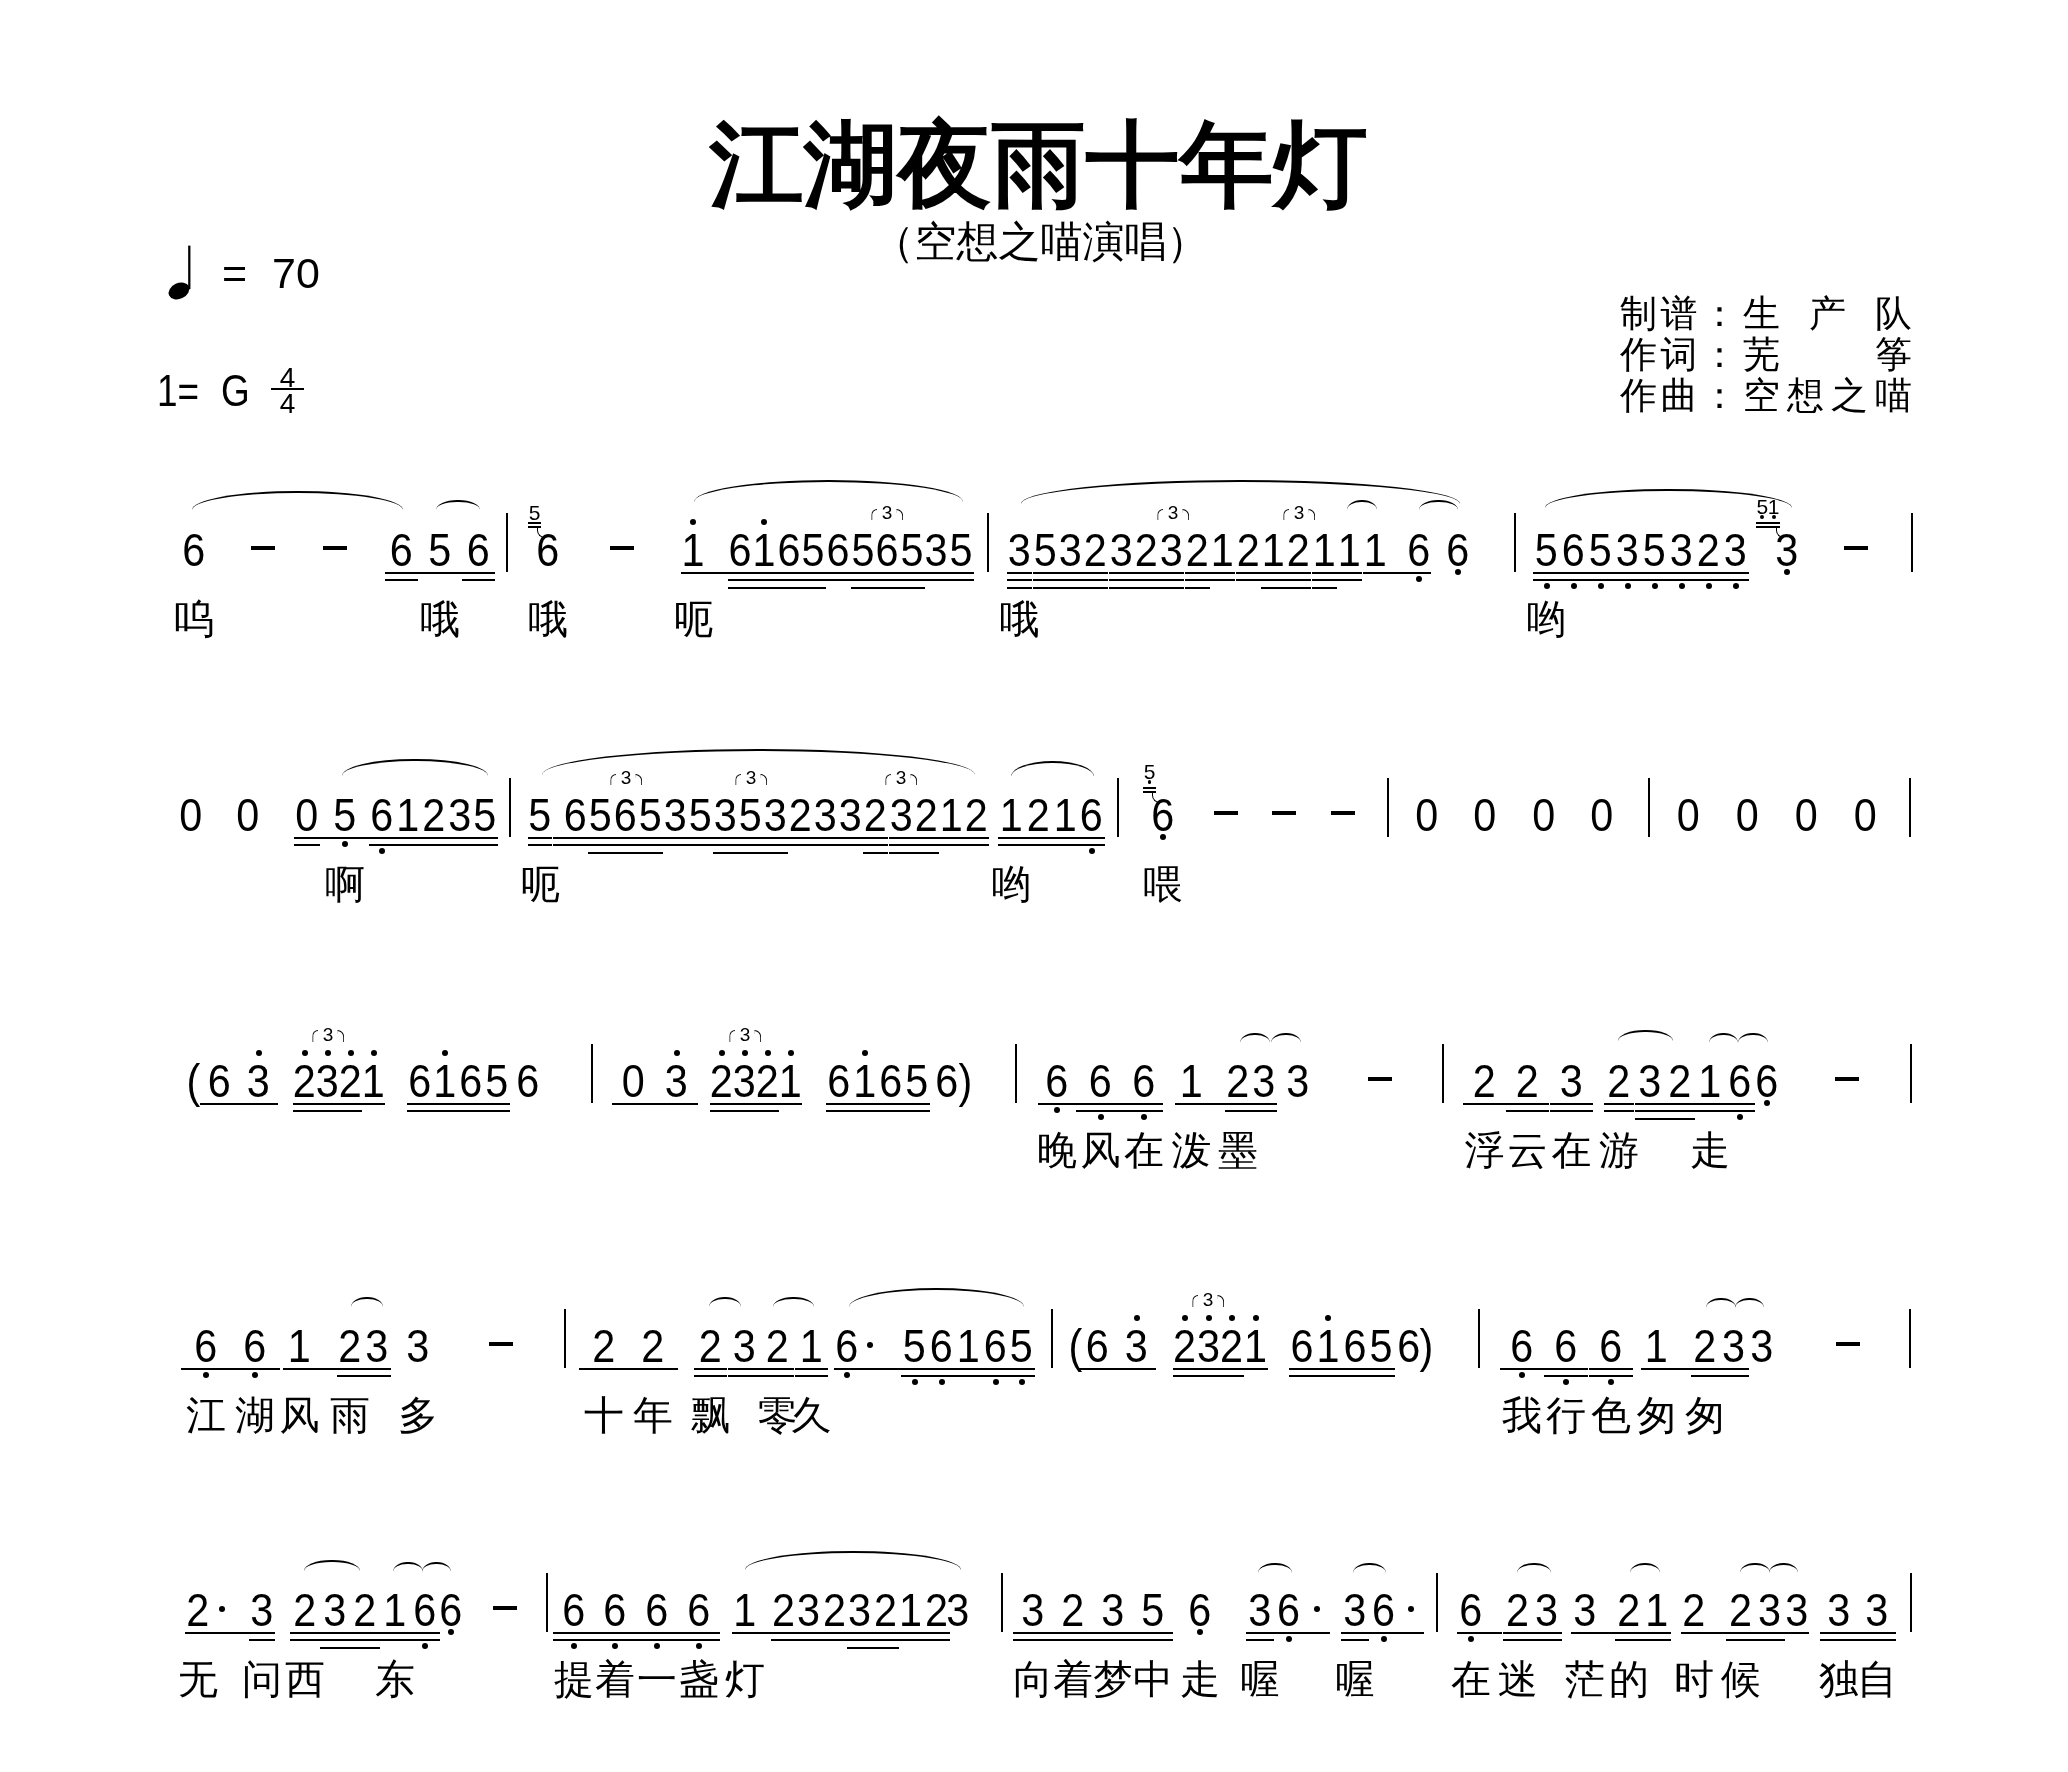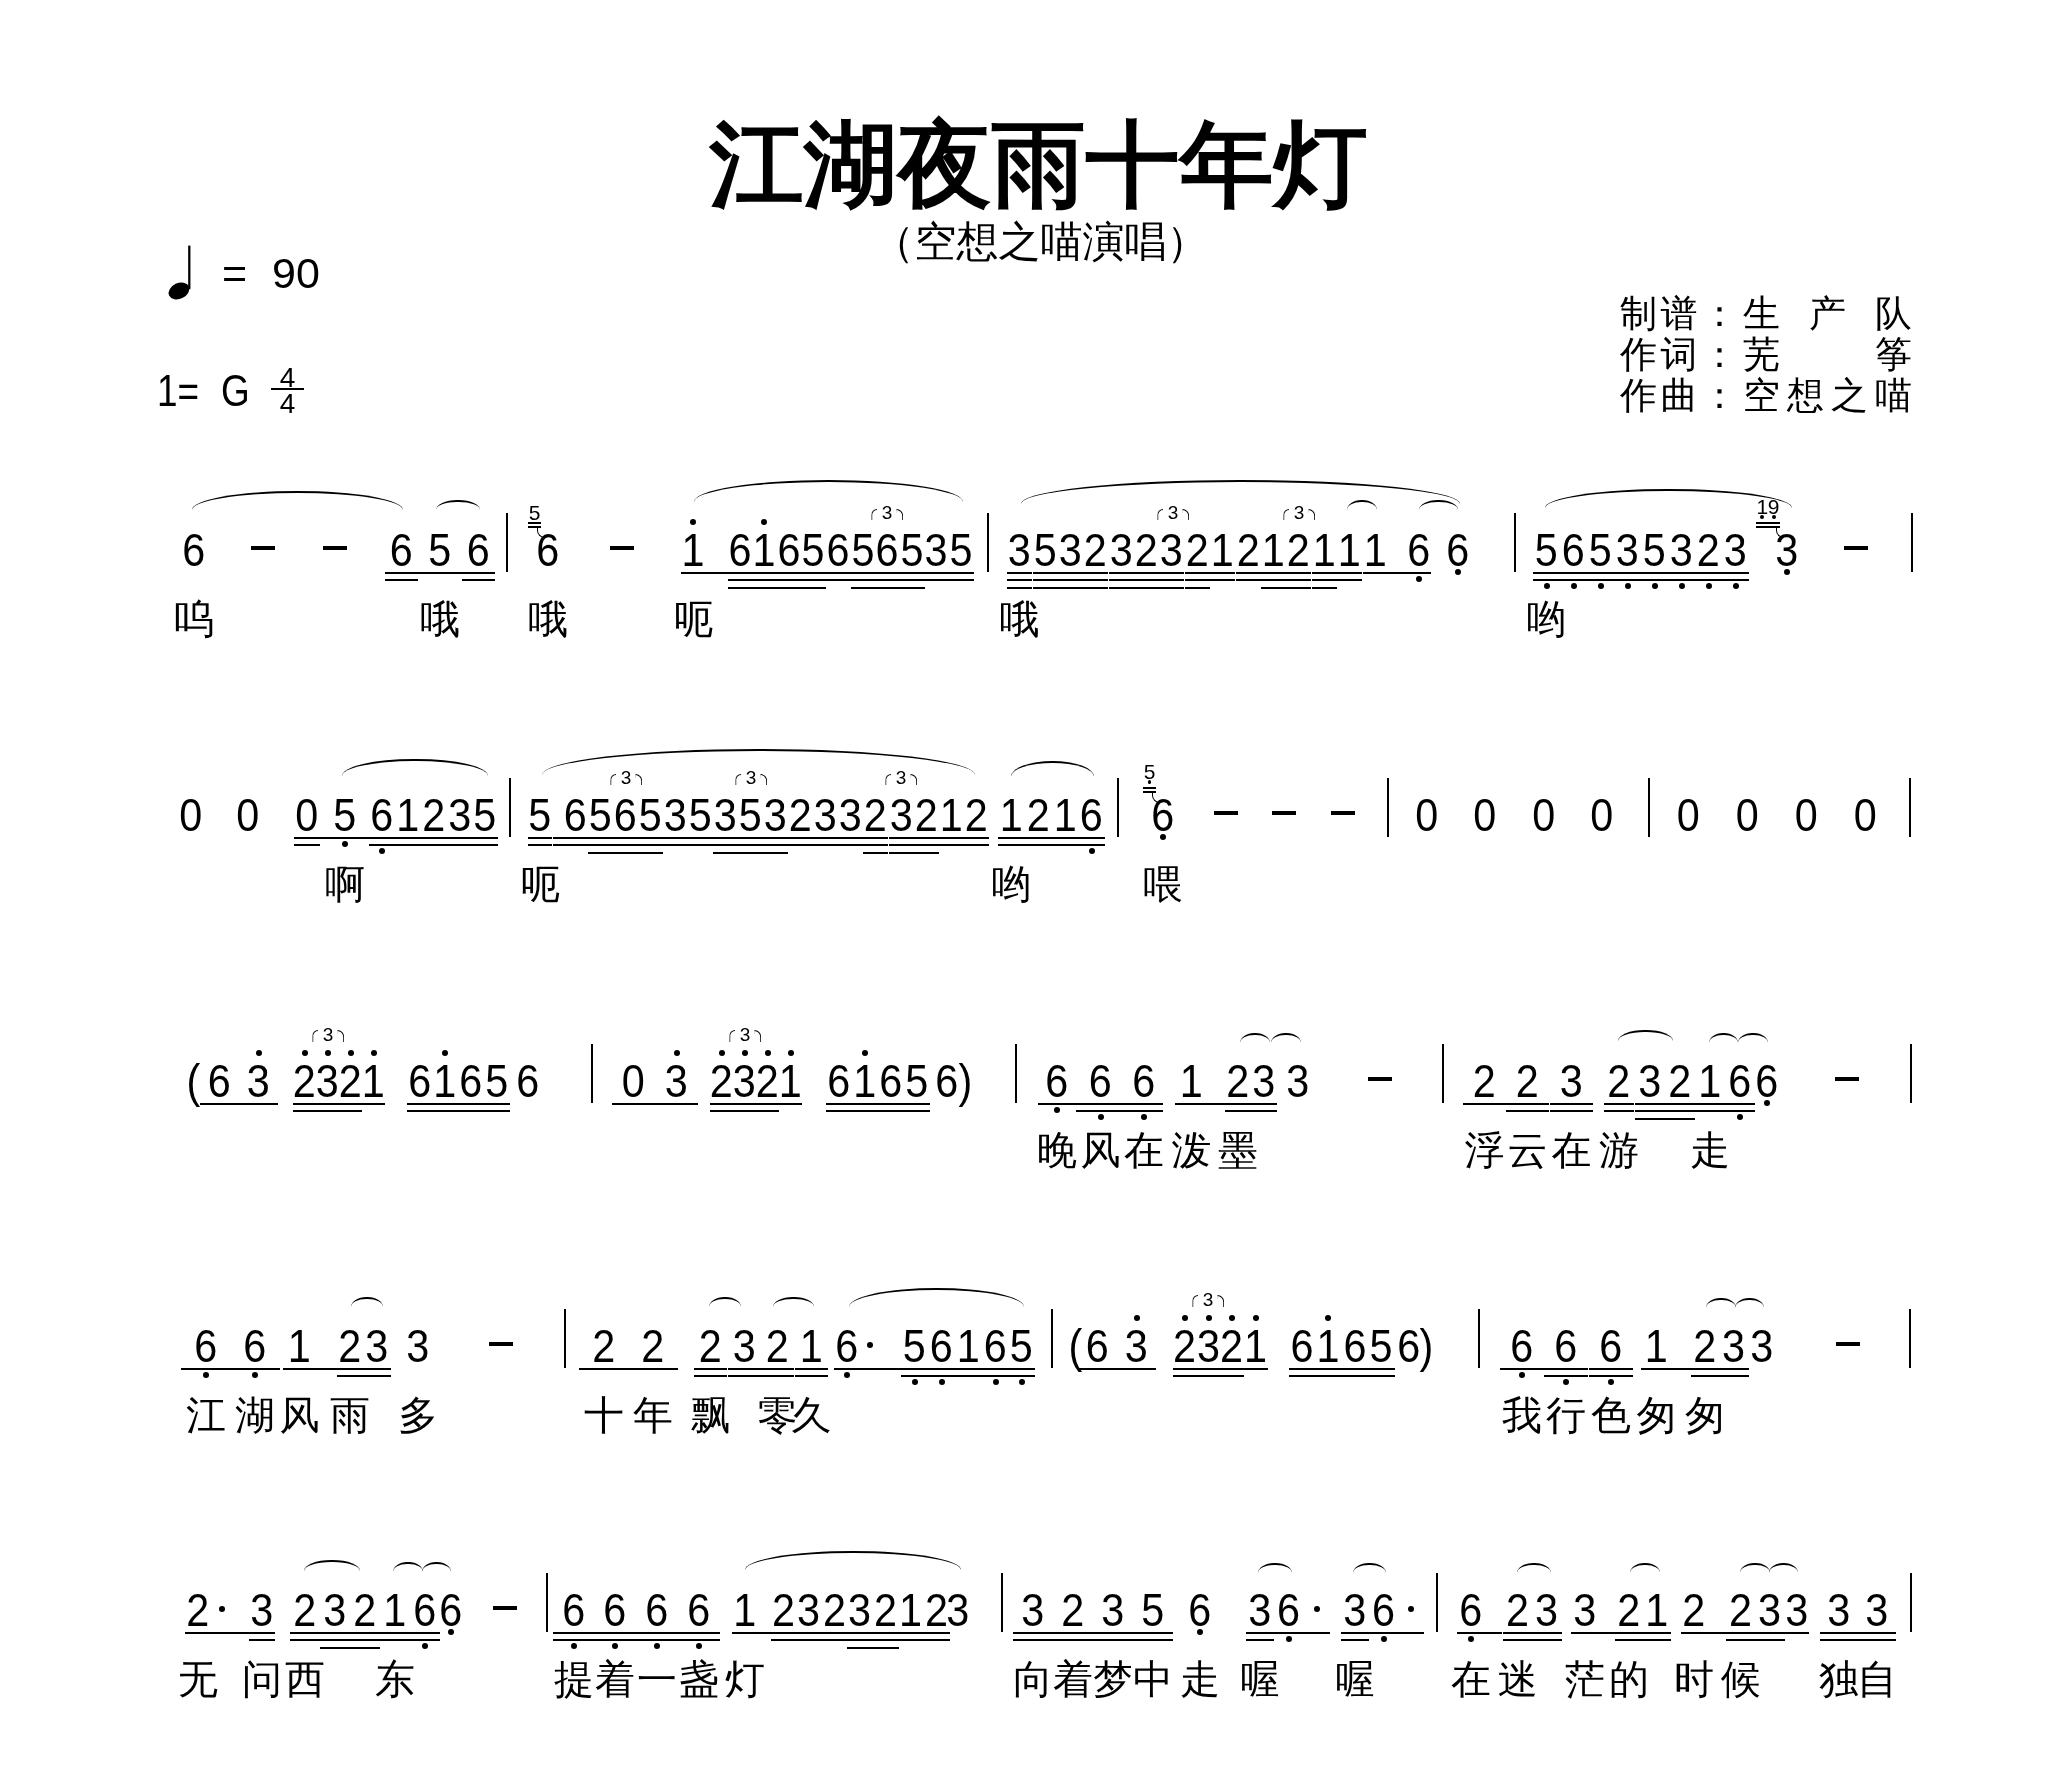--- a/index.html
+++ b/index.html
@@ -50,21 +50,21 @@
 <body>
 
 <div class="title">江湖夜雨十年灯</div>
 <div class="subtitle">（空想之喵演唱）</div>
 
 <svg class="tempo-note" viewBox="0 0 40 70">
   <ellipse cx="16" cy="55" rx="12.5" ry="9" transform="rotate(-25 16 55)" fill="#000"></ellipse>
   <rect x="26.5" y="3" width="2.6" height="50" fill="#000"></rect>
 </svg>
 <span class="tempo-eq">=</span>
-<span class="tempo-bpm">90</span>
+<span class="tempo-bpm">70</span>
 
 <span class="key-part key-prefix">1=</span>
 <span class="key-part key-note">G</span>
 <div class="timesig">
   <span class="ts-num">4</span>
   <span class="ts-line"></span>
   <span class="ts-num">4</span>
 </div>
 
 <div class="credits">
@@ -371,21 +371,21 @@
       <div class="cell note" style="left: 1722px; width: 27px;">
         <span class="dg">3</span>
         <i class="ul l1"></i>
         <i class="ul l2"></i>
         <i class="ld" style="top: 57px;"></i>
       </div>
       <div class="cell note" style="left: 1775px; width: 24px;">
         <span class="dg">3</span>
         <i class="ld" style="top: 43px;"></i>
         <span class="grace">
-          <span class="gd">19</span>
+          <span class="gd">51</span>
           <span class="gdots">
             <i class="gdot"></i>
             <i class="gdot"></i>
           </span>
           <i class="gl"></i>
           <i class="gl"></i>
           <i class="hook"></i>
         </span>
       </div>
       <div class="cell dash" style="left: 1843px; width: 26px;">

